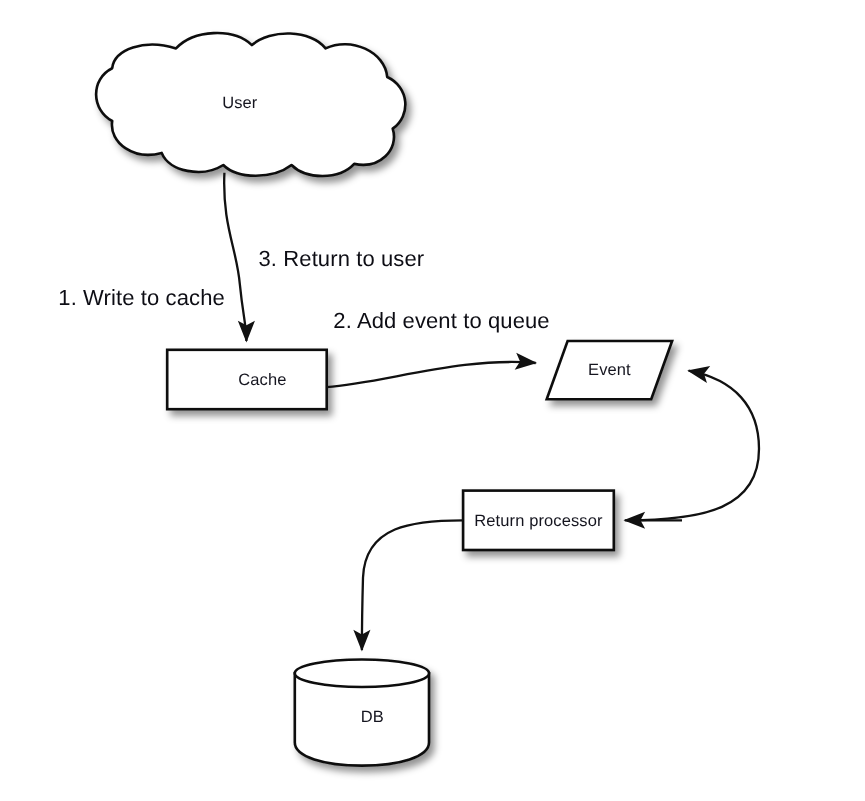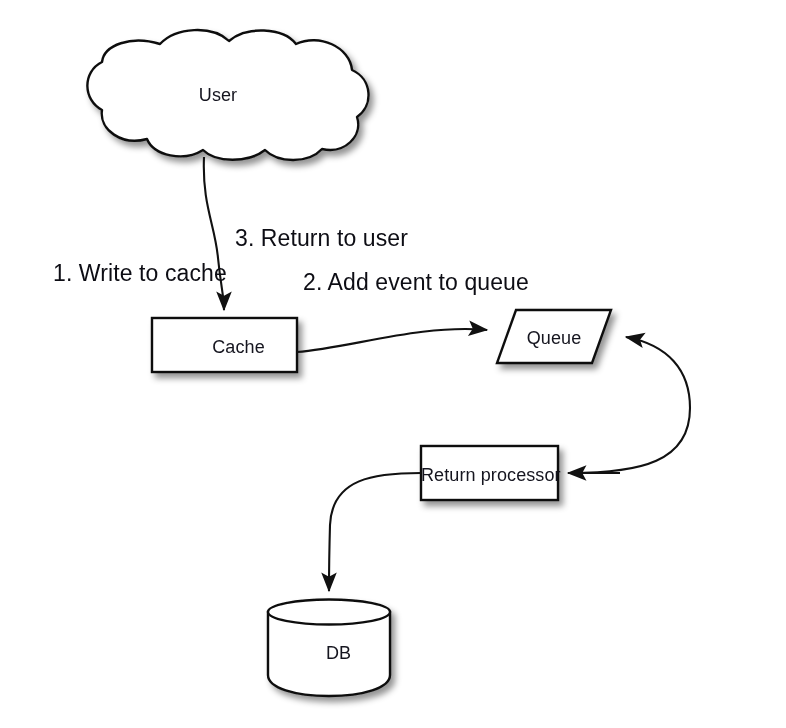--- a/index.html
+++ b/index.html
@@ -23,30 +23,30 @@
   #diagram-svg {
     position: absolute;
     left: 0;
     top: 0;
     width: 786px;
     height: 728px;
   }
   .node-label {
     position: absolute;
     font-family: "Liberation Sans", sans-serif;
-    font-size: 18px;
+    font-size: 15px;
     color: #15151f;
     white-space: nowrap;
     text-align: center;
     letter-spacing: 0.1px;
   }
   .edge-label {
     position: absolute;
     font-family: "Liberation Sans", sans-serif;
-    font-size: 23px;
+    font-size: 20px;
     color: #0d0d14;
     white-space: nowrap;
     letter-spacing: 0.1px;
   }
 </style>
 </head>
 <body>
 
 <div id="diagram-canvas">
 
@@ -99,26 +99,26 @@
     <path d="M570,473 C640,473 690,462 690,408 C690,370 668,345 626,337" fill="none" stroke="#111111" stroke-width="2.1" marker-end="url(#arrowFilled)"></path>
     <path d="M620,473 L568,473" fill="none" stroke="#111111" stroke-width="2.1" marker-end="url(#arrowFilled)"></path>
 
     <path d="M421,473 C375,473 332,478 330,525 C329,560 329,580 329,591" fill="none" stroke="#111111" stroke-width="2.1" marker-end="url(#arrowFilled)"></path>
   </svg>
 
   <div class="node-label" style="left:178px; top:85px; width:80px;">User</div>
 
   <div class="node-label" style="left:152px; top:337px; width:173px;">Cache</div>
 
-  <div class="node-label" style="left:494px; top:328px; width:120px;">Queue</div>
+  <div class="node-label" style="left:494px; top:328px; width:120px;">Event</div>
 
   <div class="node-label" style="left:421px; top:465px; width:137px;">Return processor</div>
 
   <div class="node-label" style="left:268px; top:643px; width:141px;">DB</div>
 
   <div class="edge-label" style="left:53px; top:260px;text-align:center;">1. Write to cache</div>
 
-  <div class="edge-label" style="left:303px; top:269px;">2. Add event to queue</div>
+  <div class="edge-label" style="left:303px; top:281px;">2. Add event to queue</div>
 
   <div class="edge-label" style="left:235px; top:225px;">3. Return to user</div>
 
 
 </div>
 
 </body></html>

